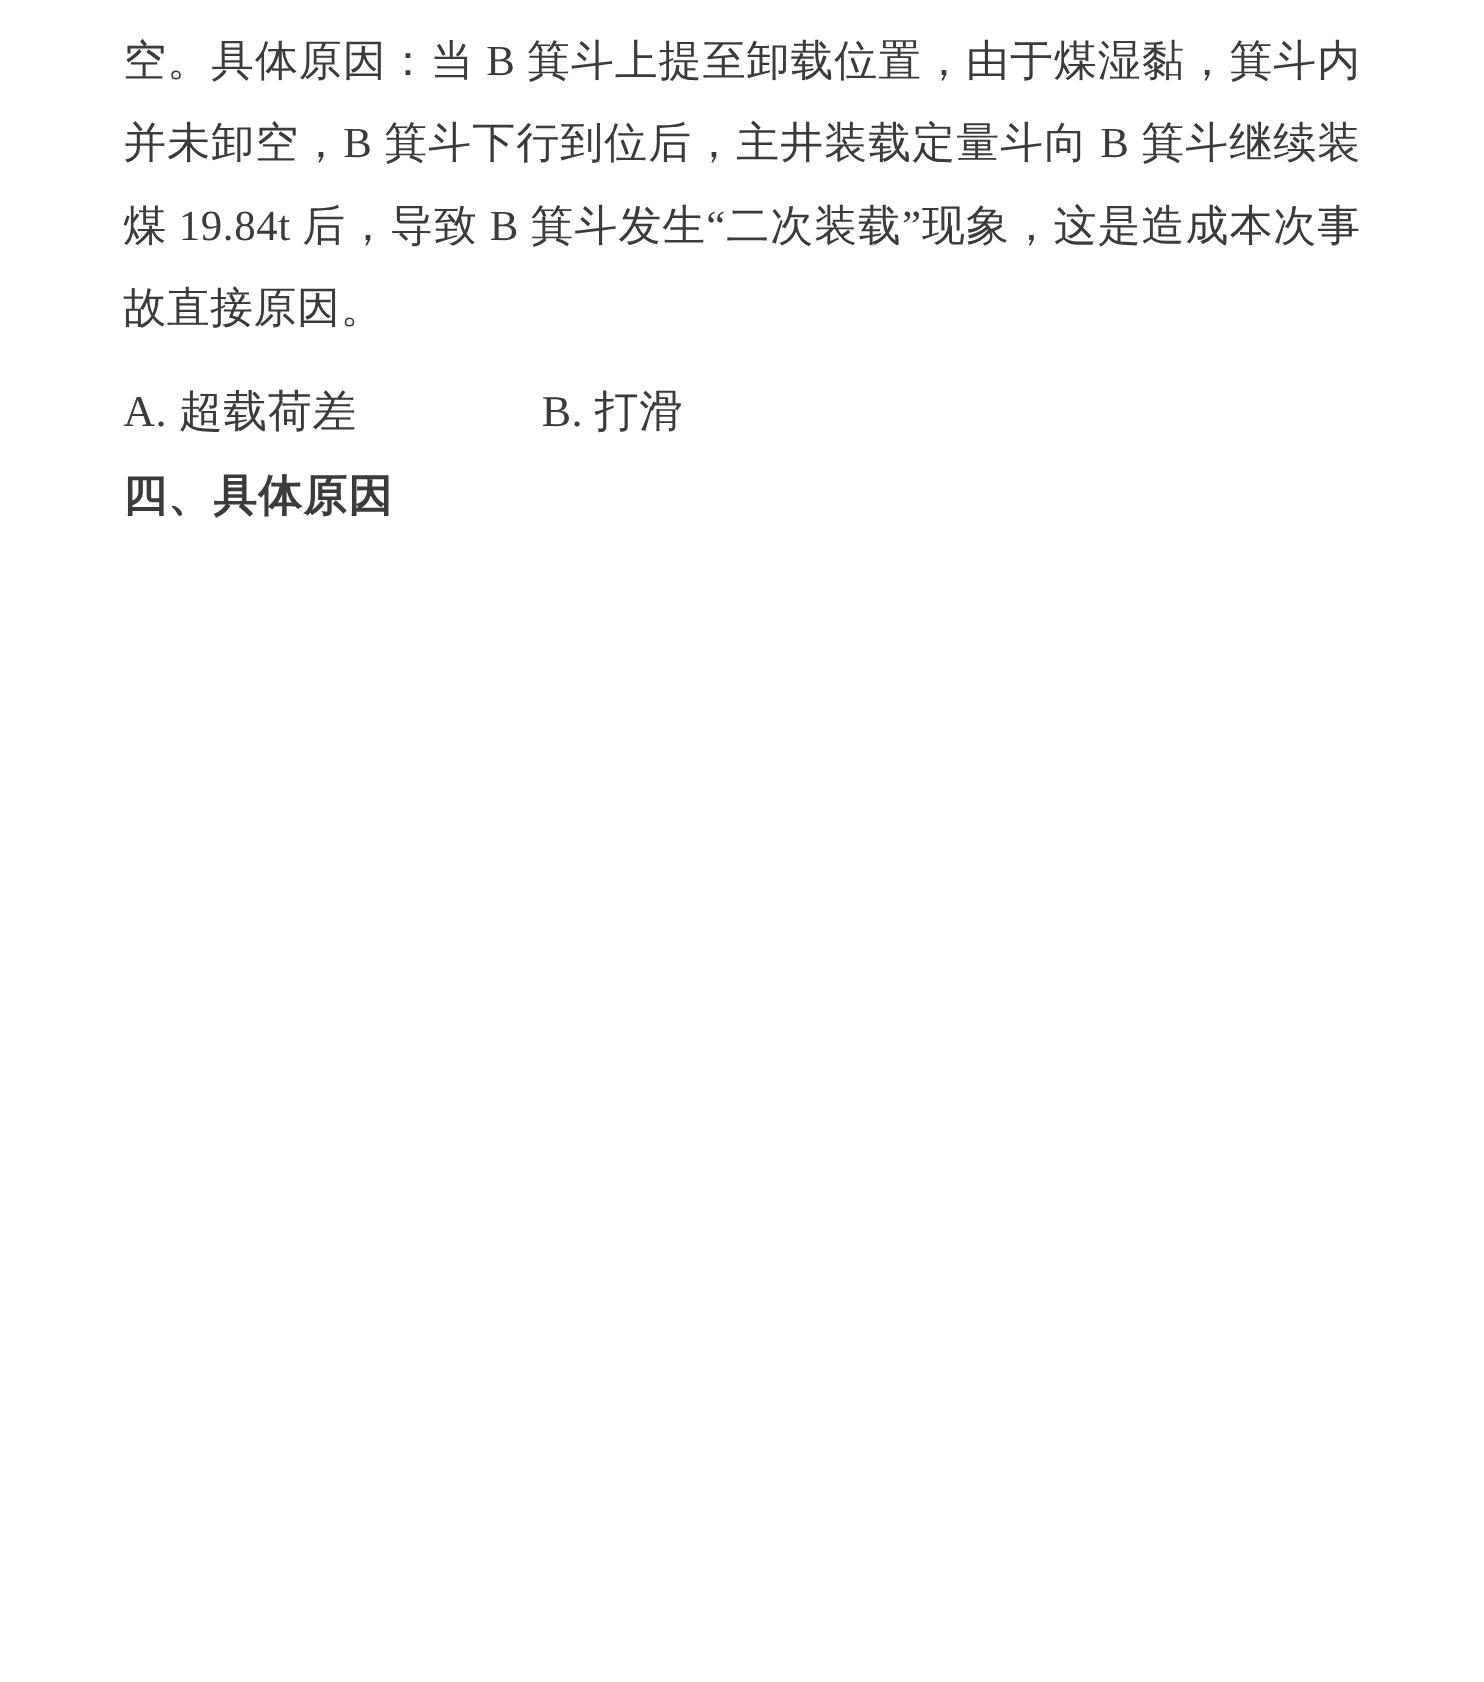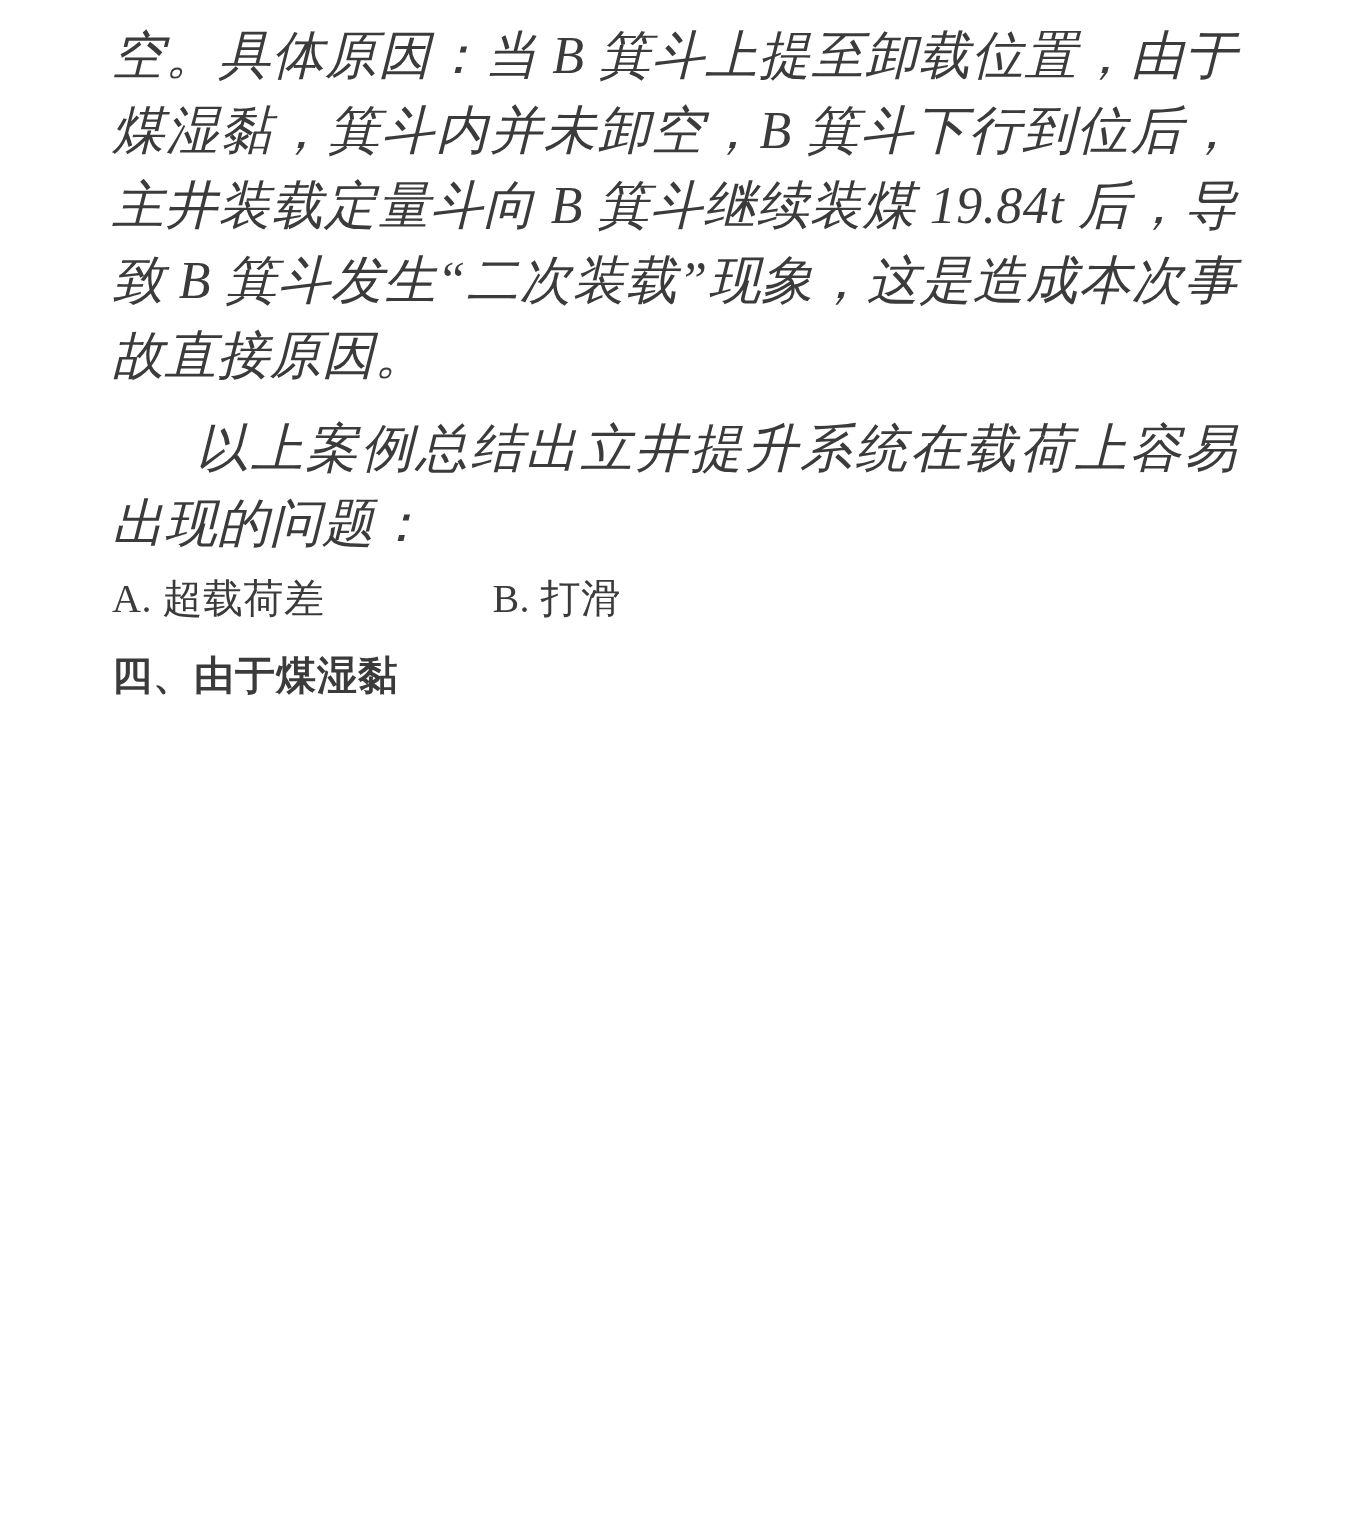--- a/index.html
+++ b/index.html
@@ -15,28 +15,27 @@
     overflow: hidden;
   }
   .page {
     position: relative;
     width: 1349px;
     height: 1529px;
     box-sizing: border-box;
     padding: 18px 112px 0 112px;
   }
   .para {
-    font-size: 52px;
+    font-size: 39px;
     line-height: 75px;
     letter-spacing: 0.5px;
     text-align: justify;
     text-justify: inter-ideograph;
     margin: 0;
     color: #3b3b3b;
-    font-style: italic;
   }
   .indent-2 {
     text-indent: 84px;
   }
   .indent-1 {
     text-indent: 0;
   }
   .gap-sm { height: 18px; }
   .heading {
     font-size: 40px;
@@ -66,23 +65,22 @@
 </style>
 </head>
 <body>
 
 <div class="page">
 
   <p class="para indent-1">空。具体原因：当 B 箕斗上提至卸载位置，由于煤湿黏，箕斗内并未卸空，B 箕斗下行到位后，主井装载定量斗向 B 箕斗继续装煤 19.84t 后，导致 B 箕斗发生“二次装载”现象，这是造成本次事故直接原因。</p>
 
   <div class="gap-sm"></div>
 
-  <p class="para indent-2">以上案例总结出立井提升系统在载荷上容易出现的问题：</p>
 
 
 
 
   <p class="options">A. 超载荷差                B. 打滑</p>
 
-  <h2 class="heading">四、由于煤湿黏</h2>
+  <h2 class="heading">四、具体原因</h2>
 
 
 </div>
 
 </body></html>

